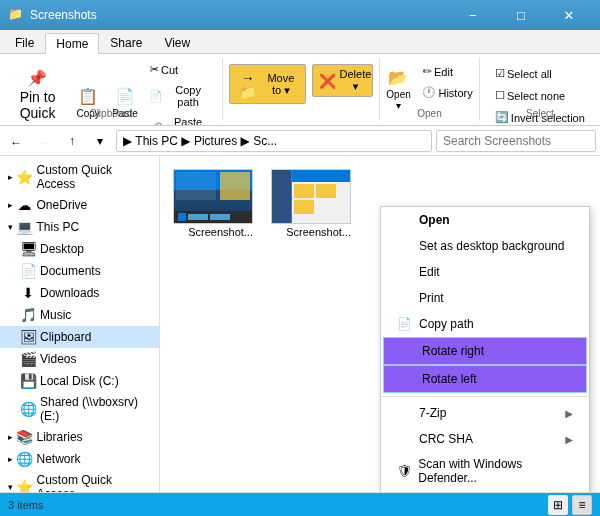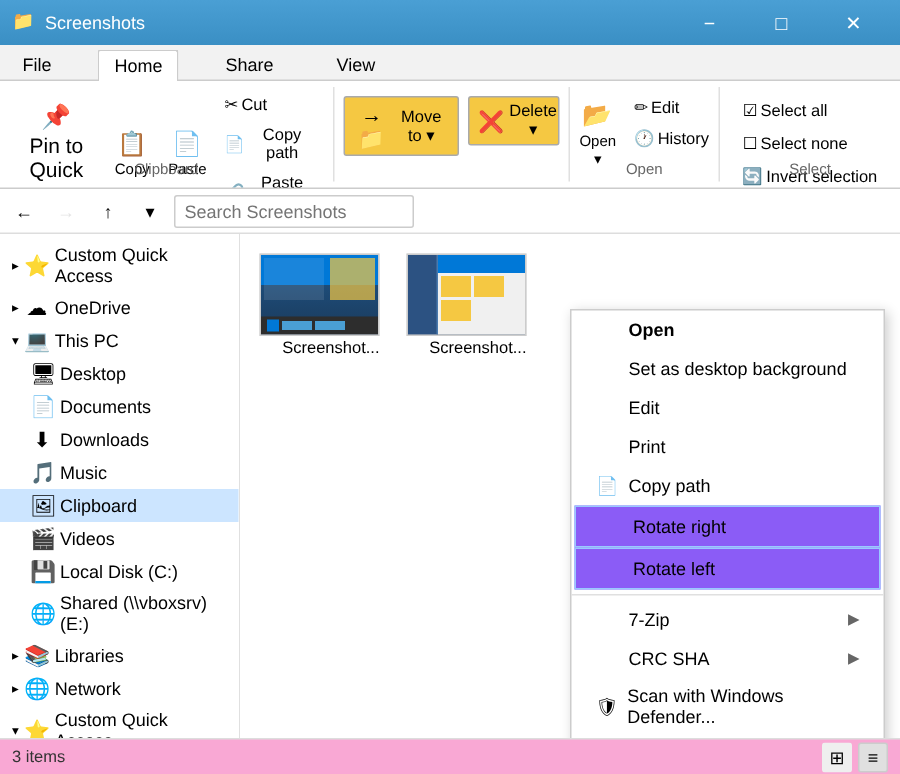--- a/index.html
+++ b/index.html
@@ -23,21 +23,20 @@
     }
 
     
     .ribbon-tabs {
       background: #f2f2f2;
       border-bottom: 1px solid #ccc;
       display: flex;
       height: 24px;
       align-items: flex-end;
       padding: 0 4px;
-      gap: 20px;
     }
     .ribbon-tab {
       padding: 3px 10px;
       font-size: 12px;
       border: 1px solid transparent;
       border-bottom: none;
       cursor: pointer;
       background: transparent;
       border-radius: 2px 2px 0 0;
     }
@@ -161,21 +160,21 @@
 
     
     .watermark {
       position: absolute; bottom: 20px; right: 20px;
       font-size: 20px; color: rgba(200,200,200,0.5);
       font-weight: bold; pointer-events: none;
     }
 
     
     .status-bar {
-      background: #f9a8d4;
+      background: #0ea5e9;
       border-top: 1px solid #ddd;
       height: 24px;
       display: flex;
       align-items: center;
       padding: 0 8px;
       font-size: 11px;
       color: #333;
       gap: 16px;
     }
     .status-right { margin-left: auto; display: flex; gap: 4px; }
@@ -316,20 +315,21 @@
     </div>
     <span class="ribbon-group-label">Select</span>
   </div>
 </div>
 
 <div class="nav-bar">
   <button class="nav-btn">←</button>
   <button class="nav-btn" disabled="">→</button>
   <button class="nav-btn">↑</button>
   <button class="nav-btn">▾</button>
+  <input class="address-bar" type="text" value="▶ This PC ▶ Pictures ▶ Sc..." style="">
   <input class="search-bar" type="text" placeholder="Search Screenshots" style="">
 </div>
 
 <div class="main-layout">
 
   <div class="sidebar">
     <div class="sidebar-item">
       <span class="sidebar-chevron">▸</span>
       <span class="sidebar-item-icon">⭐</span>
       <span>Custom Quick Access</span>

